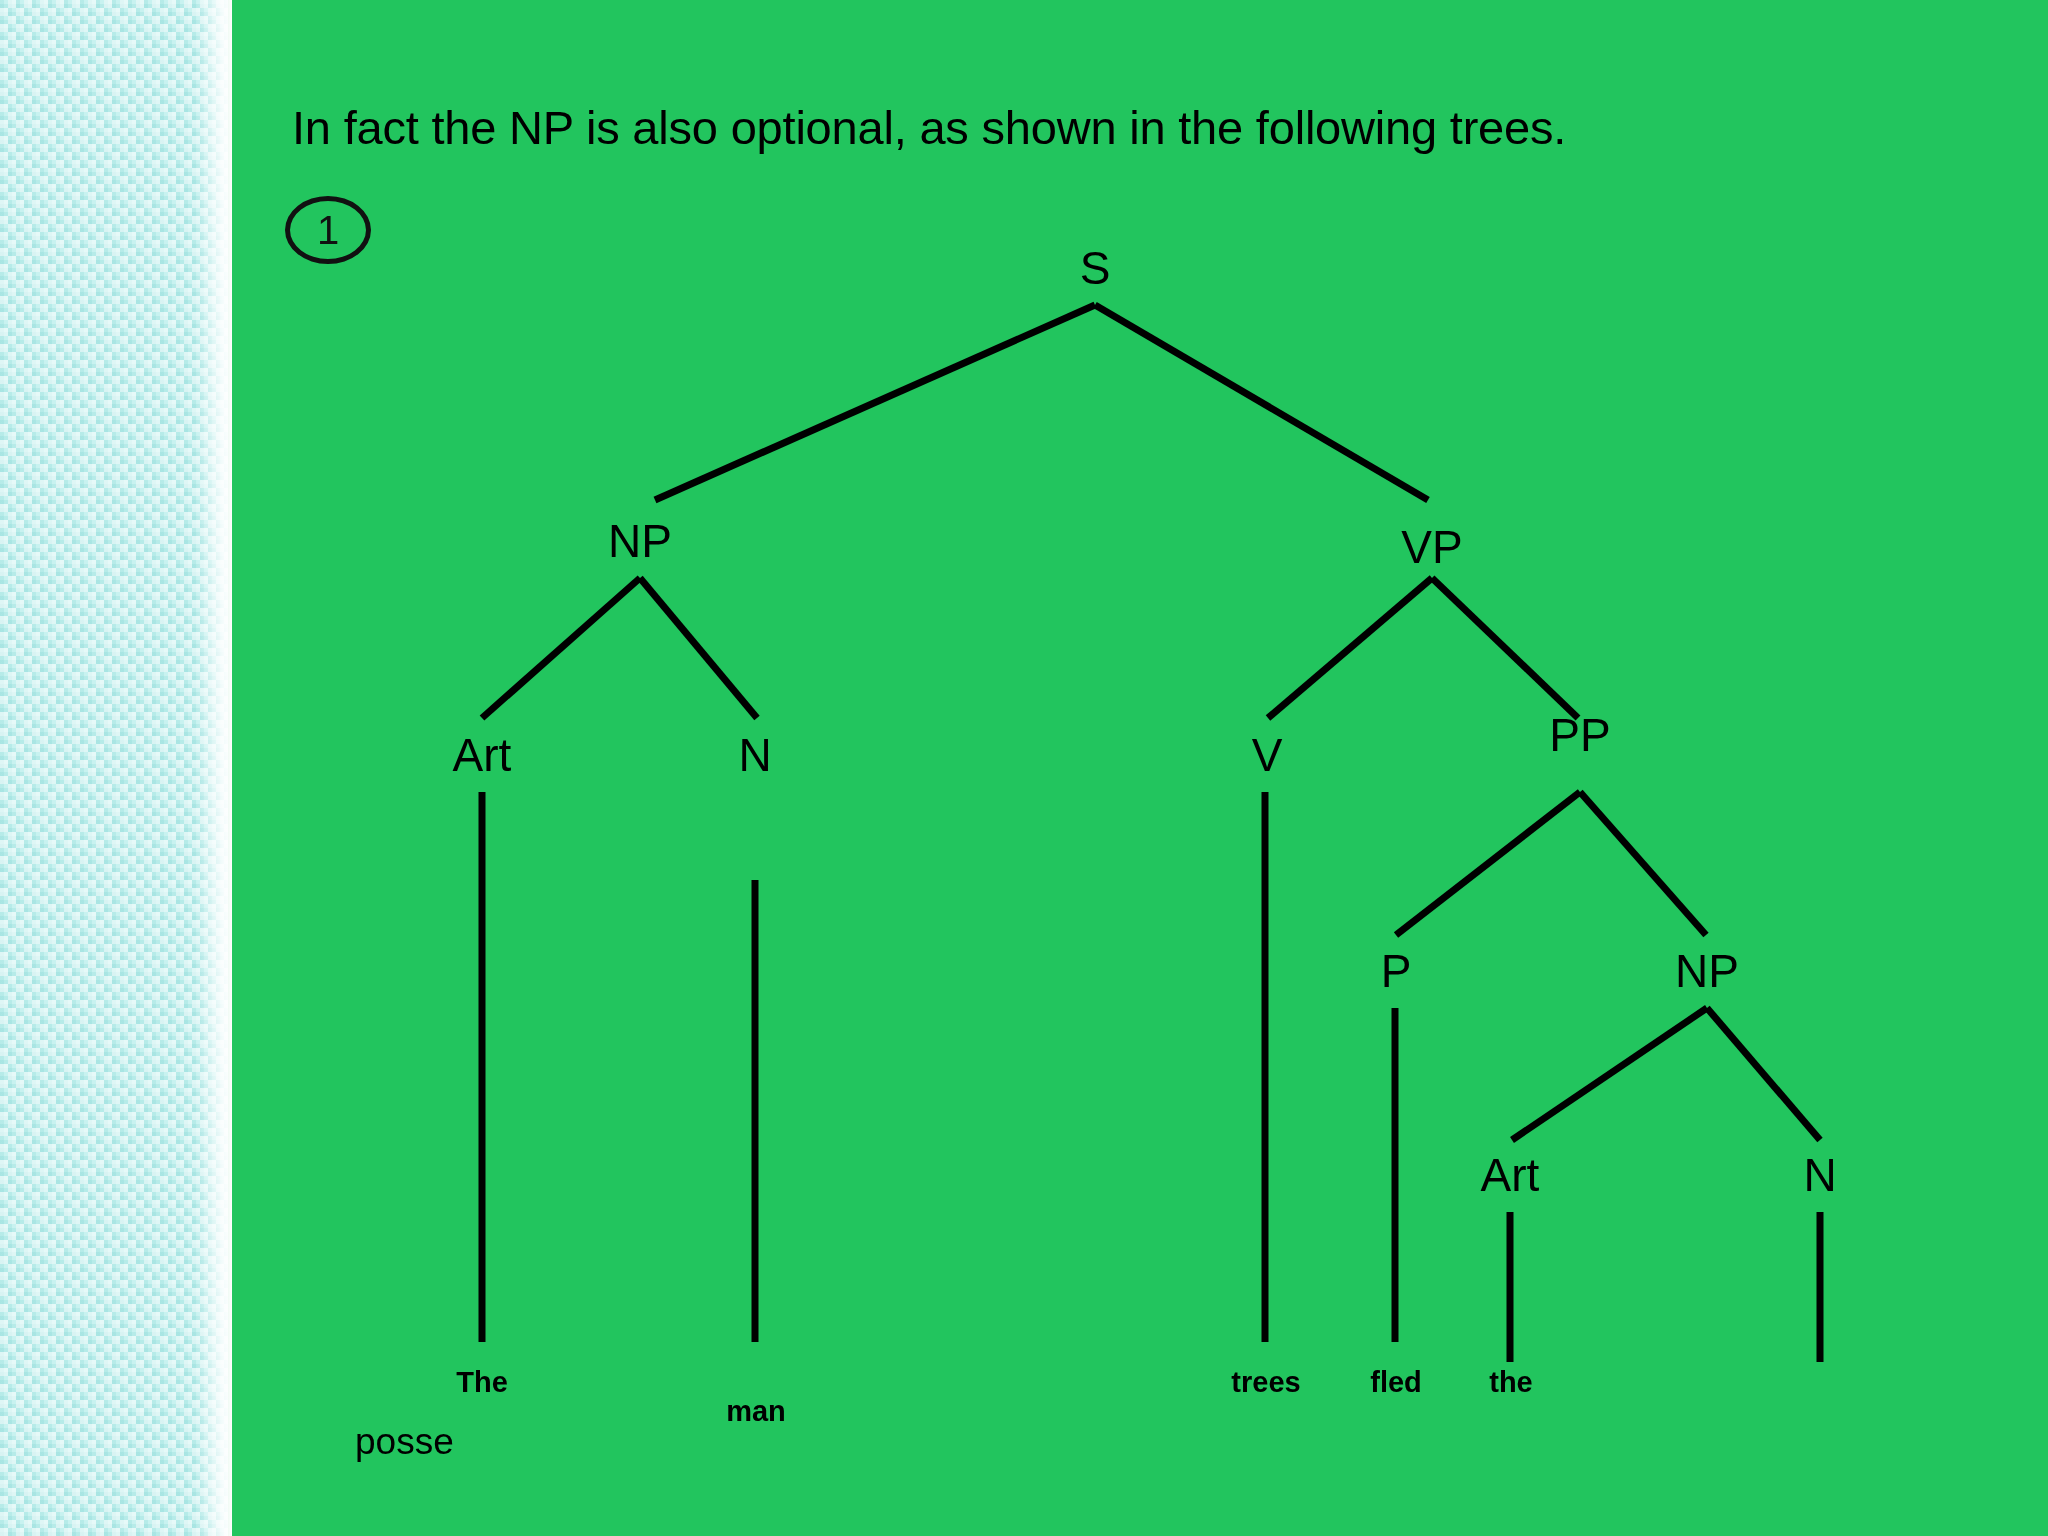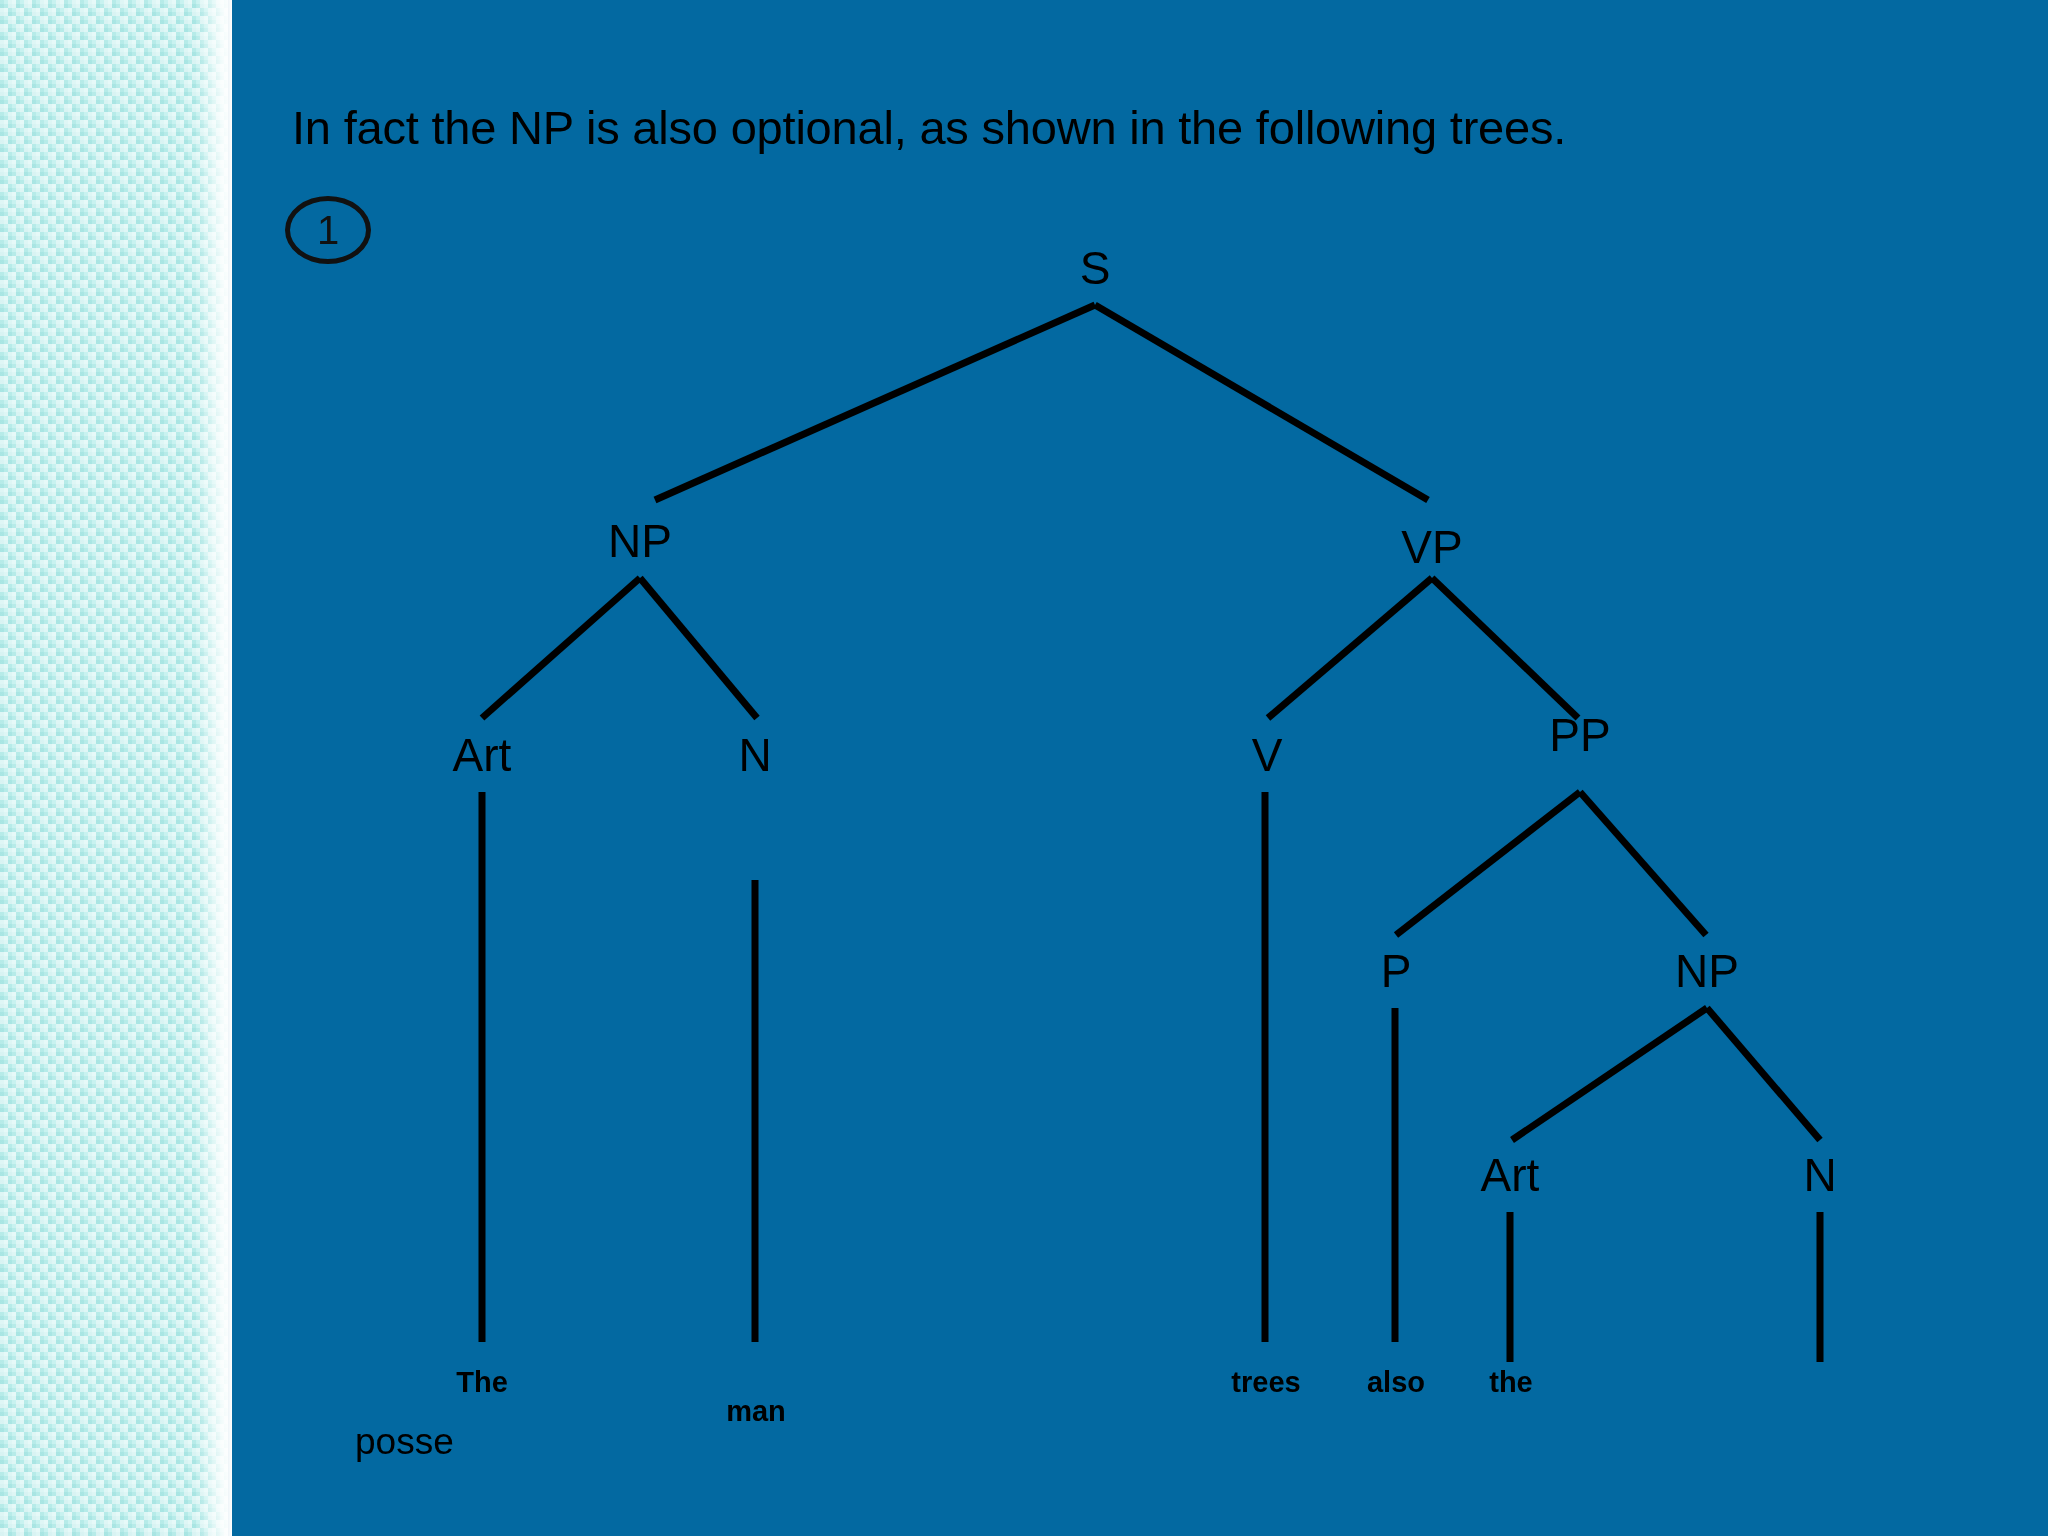--- a/index.html
+++ b/index.html
@@ -96,21 +96,21 @@
   .word-wrap {
     position: absolute;
     font-size: 37px;
     color: #000000;
     white-space: nowrap;
   }
 </style>
 </head>
 <body>
 
-<div id="stage" style="background: #0369a1;">
+<div id="stage" style="background: #22c55e;">
 
   <div id="sidebar" style="background-color: rgb(200, 242, 240);"></div>
   <div id="sidebar-fade"></div>
 
   <div id="title">In fact the NP is also optional, as shown in the following trees.</div>
 
   <div id="badge">
     <span>1</span>
   </div>
 
@@ -147,18 +147,18 @@
       <div class="node-label" style="left: 1580px; top: 708px;">PP</div>
       <div class="node-label" style="left: 1396px; top: 944px;">P</div>
       <div class="node-label" style="left: 1707px; top: 944px;">NP</div>
       <div class="node-label" style="left: 1510px; top: 1148px;">Art</div>
       <div class="node-label" style="left: 1820px; top: 1148px;">N</div>
     </div>
   <div id="terminal-layer">
       <div class="word-label" style="left: 482px; top: 1366px;">The</div>
       <div class="word-label" style="left: 756px; top: 1366px; margin-top: 29px;">man</div>
       <div class="word-label" style="left: 1266px; top: 1366px;">trees</div>
-      <div class="word-label" style="left: 1396px; top: 1366px;">also</div>
+      <div class="word-label" style="left: 1396px; top: 1366px;">fled</div>
       <div class="word-label" style="left: 1511px; top: 1366px;">the</div>
       <div class="word-wrap" style="left: 355px; top: 1421px;">posse</div>
     </div>
 
 </div>
 
 </body></html>

